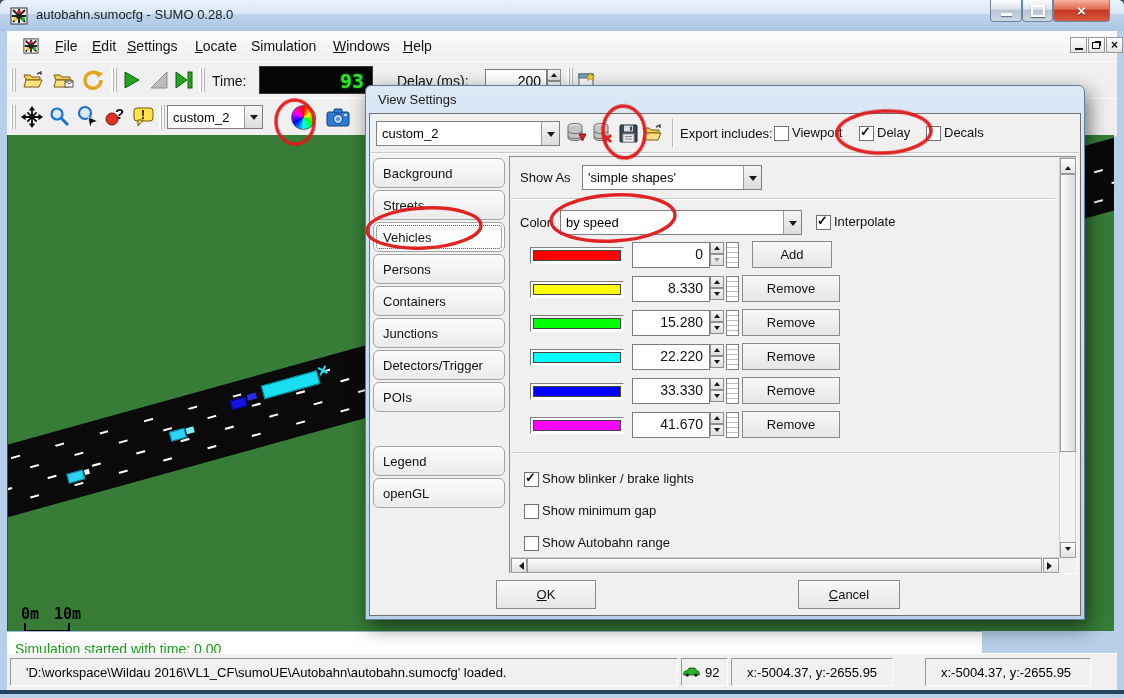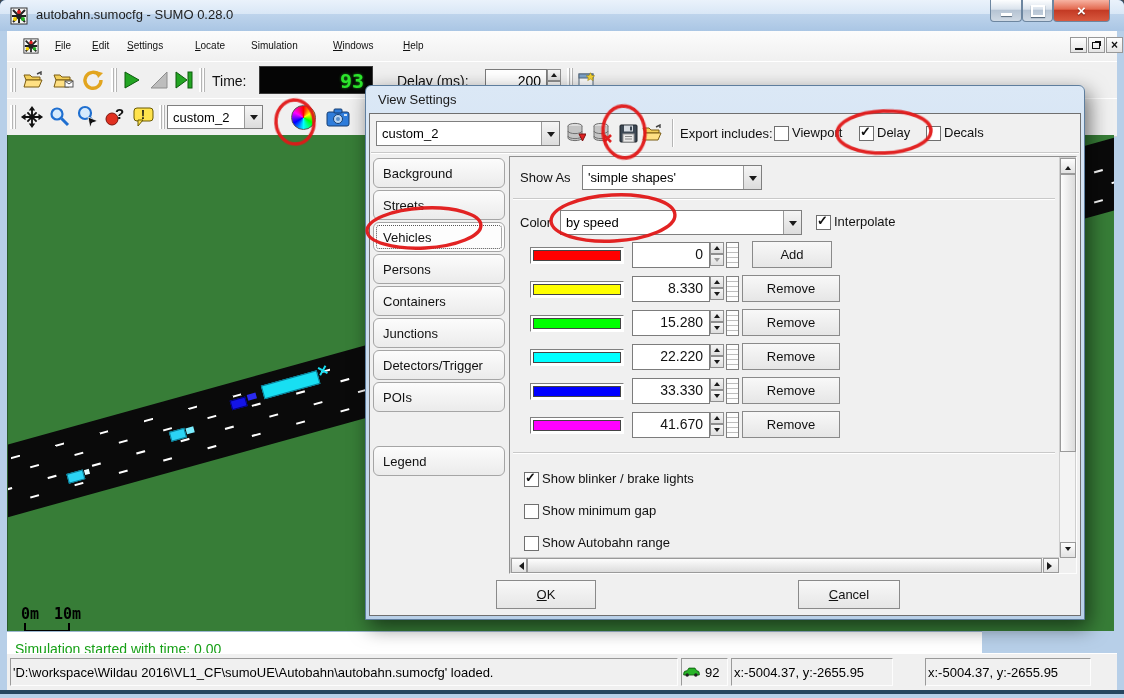--- a/index.html
+++ b/index.html
@@ -14,21 +14,21 @@
   .aerobtn{position:absolute;top:0;height:22px;border:1px solid #6d86a0;border-top:none;
     border-radius:0 0 4px 4px;background:linear-gradient(#fdfeff,#d9e2ec 45%,#b4c2d2 46%,#cfd9e4);
     display:flex;align-items:center;justify-content:center;box-sizing:border-box;}
   .aerobtn.close{background:linear-gradient(#f7b3a2,#e2674d 45%,#c23822 46%,#d8593f);}
   .glyph-min{width:11px;height:3px;background:#fff;box-shadow:0 1px 1px #5a6c7e;margin-top:8px;}
   .glyph-max{width:10px;height:8px;border:2px solid #fff;box-shadow:0 1px 1px #5a6c7e;}
   .glyph-x{color:#fff;font-size:15px;font-weight:bold;text-shadow:0 1px 1px #6e1d10;line-height:1;}
   
   .menubar{position:absolute;left:7px;top:31px;width:1110px;height:30px;
     background:linear-gradient(#fcfcfc,#f0f0f0);border-bottom:1px solid #d8d8d8;}
-  .mitem{position:absolute;top:0;height:30px;line-height:30px;font-size:10px;color:#111;padding:0 4px;}
+  .mitem{position:absolute;top:0;height:30px;line-height:30px;font-size:14px;color:#111;padding:0 4px;}
   .u{text-decoration:underline;}
   .mdibtn{position:absolute;top:6px;width:17px;height:16px;border:1px solid #979797;
     background:linear-gradient(#fefefe,#e4e4e4);display:flex;align-items:center;justify-content:center;box-sizing:border-box;}
   .mdibtn .bar{width:8px;height:2px;background:#111;margin-top:7px;}
   .mdibtn .rest{width:6px;height:5px;border:1px solid #111;box-shadow:2px -2px 0 -1px #111;margin:1px 0 0 -1px;}
   .mdibtn .x{font-size:12px;font-weight:bold;color:#111;line-height:1;}
   
   .tb{position:absolute;left:7px;width:1110px;background:#f0f0f0;border-top:1px solid #fff;border-bottom:1px solid #d2d2d2;}
   .grip{position:absolute;top:6px;width:6px;height:24px;
     background:linear-gradient(90deg,#fff 0 2px,#b5b5b5 2px 3px,transparent 3px 4px,#fff 4px 5px,#b5b5b5 5px 6px);}
@@ -52,21 +52,21 @@
     transform:rotate(-15.5deg);transform-origin:0 0;}
   .lane{position:absolute;left:0;width:100%;height:2px;background:repeating-linear-gradient(90deg,#fff 0 9px,transparent 9px 46px);}
   .veh{position:absolute;}
   .scale-lbl{position:absolute;font-family:"DejaVu Sans Mono",monospace;font-weight:bold;font-size:15px;color:#000;}
   .scale-bracket{position:absolute;border:2px solid #000;border-top:none;height:7px;}
   
   .logstrip{position:absolute;left:7px;top:631px;width:975px;height:22px;background:#fff;overflow:hidden;border-top:1px solid #9db8d2;}
   .logtext{position:absolute;left:8px;top:9px;font-size:14px;color:#17a017;white-space:nowrap;}
   .statusbar{position:absolute;left:7px;top:653px;width:1110px;height:37px;background:#f0f0f0;border-top:1px solid #fff;}
   .sp{position:absolute;top:4px;height:28px;border:1px solid;border-color:#9a9a9a #fdfdfd #fdfdfd #9a9a9a;
-    background:#f0f0f0;display:flex;align-items:center;font-size:13px;padding:0 2px;box-sizing:border-box;gap:4px;white-space:nowrap;}
+    background:#f0f0f0;display:flex;align-items:center;font-size:13px;padding:0 15px;box-sizing:border-box;gap:4px;white-space:nowrap;}
   .bottomedge{position:absolute;left:0;top:690px;width:1124px;height:4px;background:#27455f;}
   
   .dlg{position:absolute;left:365px;top:85px;width:720px;height:535px;z-index:20;
     background:linear-gradient(#dbe8f6,#b9d0e8);border:1px solid #5e7e9e;border-radius:6px 6px 0 0;
     box-shadow:4px 7px 20px rgba(0,0,0,.55);box-sizing:border-box;}
   .dlg-title{position:absolute;left:12px;top:6px;font-size:13px;color:#1a1a1a;}
   .dlg-client{position:absolute;left:3px;top:27px;width:712px;height:503px;background:#f0f0f0;
     border:1px solid #6f6f6f;box-sizing:border-box;}
   .toolsep{position:absolute;width:2px;background:linear-gradient(90deg,#b5b5b5 0 1px,#fff 1px 2px);}
   .rowline{position:absolute;height:2px;background:linear-gradient(#c9c9c9 0 1px,#fff 1px 2px);}
@@ -368,20 +368,21 @@
 
       <div class="tab" style="top:44px">Background</div>
       <div class="tab" style="top:76px">Streets</div>
       <div class="tab active" style="top:108px">Vehicles</div>
       <div class="tab" style="top:140px">Persons</div>
       <div class="tab" style="top:172px">Containers</div>
       <div class="tab" style="top:204px">Junctions</div>
       <div class="tab" style="top:236px">Detectors/Trigger</div>
       <div class="tab" style="top:268px">POIs</div>
       <div class="tab" style="top:332px">Legend</div>
+      <div class="tab" style="top:364px">openGL</div>
 
       <div class="panel">
         <span class="lbl" style="left:10px;top:13px">Show As</span>
         <div class="combo" style="left:72px;top:8px;width:180px;height:25px">
           <div class="txt">'simple shapes'</div>
           <div class="cbtn">
               <div class="tri-d"></div>
             </div>
         </div>
         <div class="rowline" style="left:3px;top:41px;width:542px"></div>

